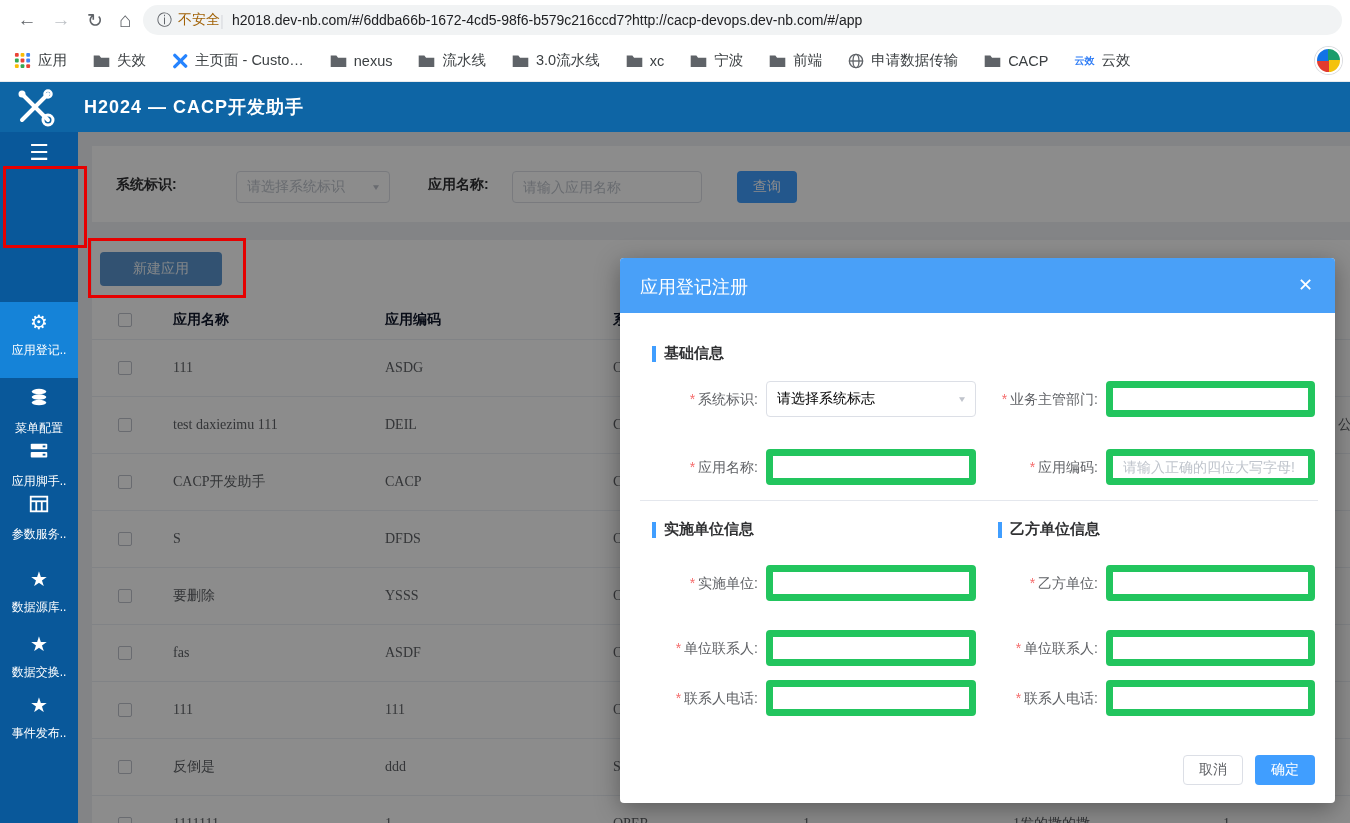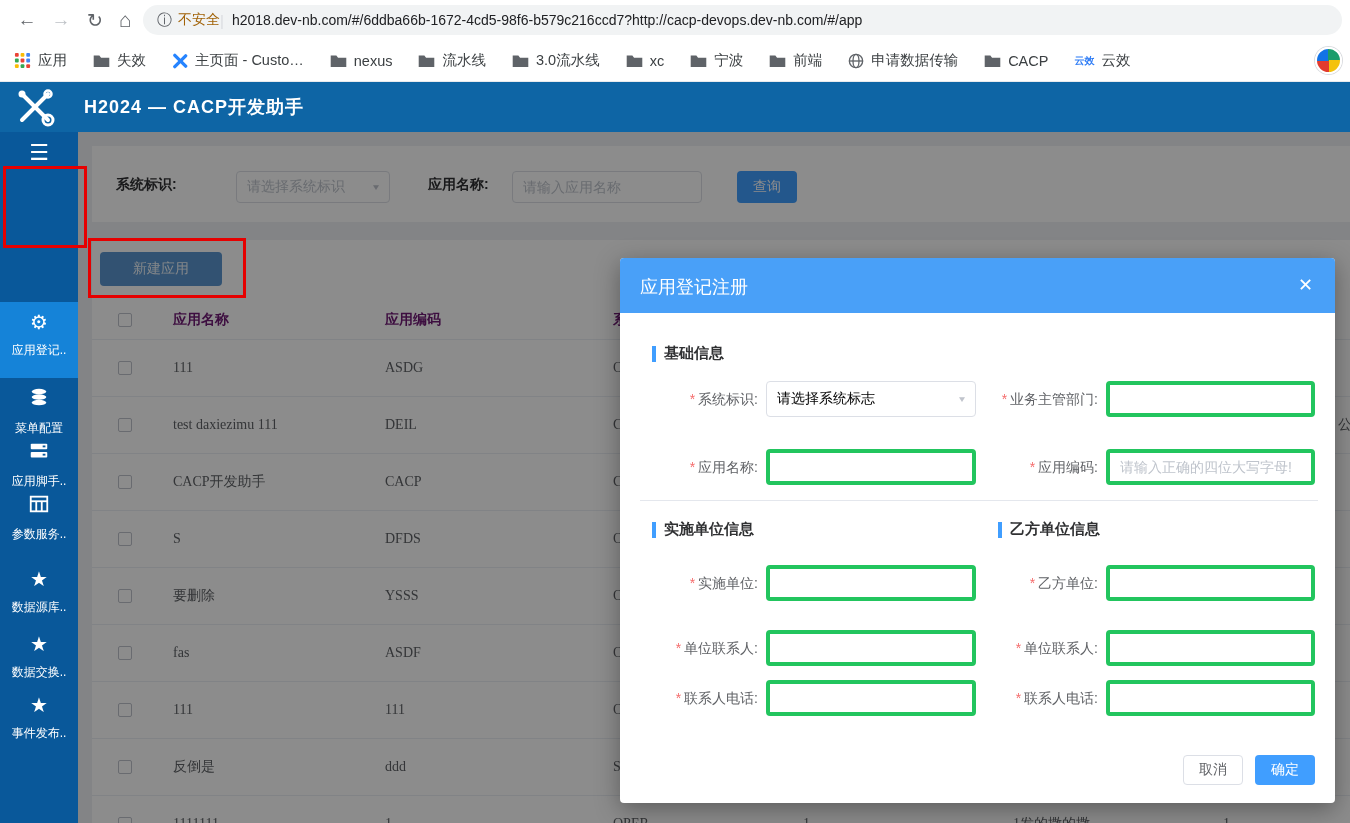--- a/index.html
+++ b/index.html
@@ -63,40 +63,40 @@
     overflow:hidden; }
   #new-app-btn { position:absolute; left:8px; top:12px; width:122px; height:34px; background:#5b96cf;
     color:#eef4fa; border:none; border-radius:4px; font-size:14px; cursor:pointer; }
   #tbl { position:absolute; left:0; top:60px; width:1258px; }
   .t-row { position:relative; height:57px; border-bottom:1px solid #ebeef5; }
   .t-head { height:40px; border-bottom:1px solid #ebeef5; position:relative; }
   .t-cb { position:absolute; left:26px; top:50%; margin-top:-7px; width:14px; height:14px;
     border:1px solid #c0c4cc; border-radius:2px; background:#fff; cursor:pointer; }
   .t-cell { position:absolute; top:50%; transform:translateY(-50%); font-size:14px; color:#5f6266;
     font-family:"Liberation Serif","DejaVu Serif",serif; white-space:nowrap; }
-  .t-hcell { position:absolute; top:50%; transform:translateY(-50%); font-size:14px; color:#701a75;
+  .t-hcell { position:absolute; top:50%; transform:translateY(-50%); font-size:14px; color:#0f172a;
     font-weight:bold; white-space:nowrap; font-family:"Liberation Sans",sans-serif; }
 
   
   #overlay { left:78px; top:132px; width:1272px; height:691px; background:rgba(0,0,0,0.45); z-index:50; }
 
   
   #modal { left:620px; top:258px; width:715px; height:545px; background:#fff; z-index:60;
     border-radius:4px; box-shadow:0 6px 24px rgba(0,0,0,.35); }
   #modal-header { position:absolute; left:0; top:0; width:715px; height:55px; background:#49a0f8;
     border-radius:4px 4px 0 0; }
   #modal-title { position:absolute; left:20px; top:17px; font-size:18px; color:#fff; }
   #modal-close { position:absolute; right:22px; top:16px; font-size:18px; color:#fff; cursor:pointer; }
   .sec-title { position:absolute; font-size:15px; font-weight:bold; color:#303133; display:flex;
     align-items:center; }
   .sec-title .bar { width:4px; height:16px; background:#409eff; margin-right:8px; display:inline-block; }
   .m-label { position:absolute; font-size:14px; color:#606266; text-align:right; white-space:nowrap; }
   .m-label .req { color:#f56c6c; margin-right:3px; }
   .m-input { position:absolute; height:36px; }
-  .m-input input { width:100%; height:100%; border:4px solid #22c55e; border-radius:4px; padding:0 10px;
+  .m-input input { width:100%; height:100%; border:7px solid #22c55e; border-radius:4px; padding:0 10px;
     font-size:14px; color:#606266; outline:none; }
   .m-input input::placeholder { color:#bfc4cc; }
   .m-select { position:absolute; height:36px; border:1px solid #dcdfe6; border-radius:4px; background:#fff;
     display:flex; align-items:center; justify-content:space-between; padding:0 10px; cursor:pointer; }
   .m-select .ph { font-size:14px; color:#000000; }
   .m-select .chev { color:#c0c4cc; font-size:12px; transform:scaleY(.8); }
   #modal-divider { position:absolute; left:20px; top:242px; width:678px; height:0;
     border-top:1px solid #e4e7ed; }
   #btn-cancel { position:absolute; left:563px; top:497px; width:60px; height:30px; background:#fff;
     border:1px solid #dcdfe6; border-radius:4px; font-size:14px; color:#606266; cursor:pointer; }

